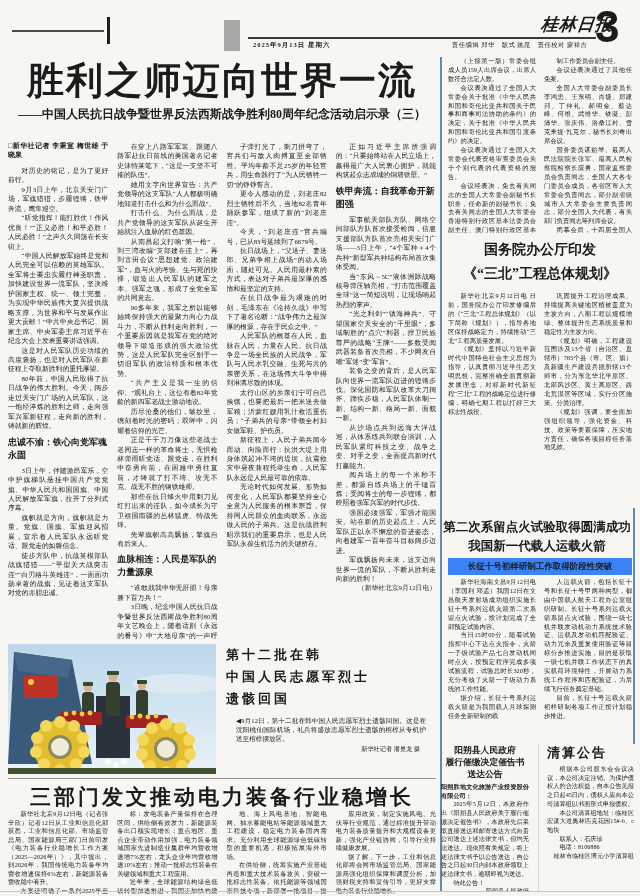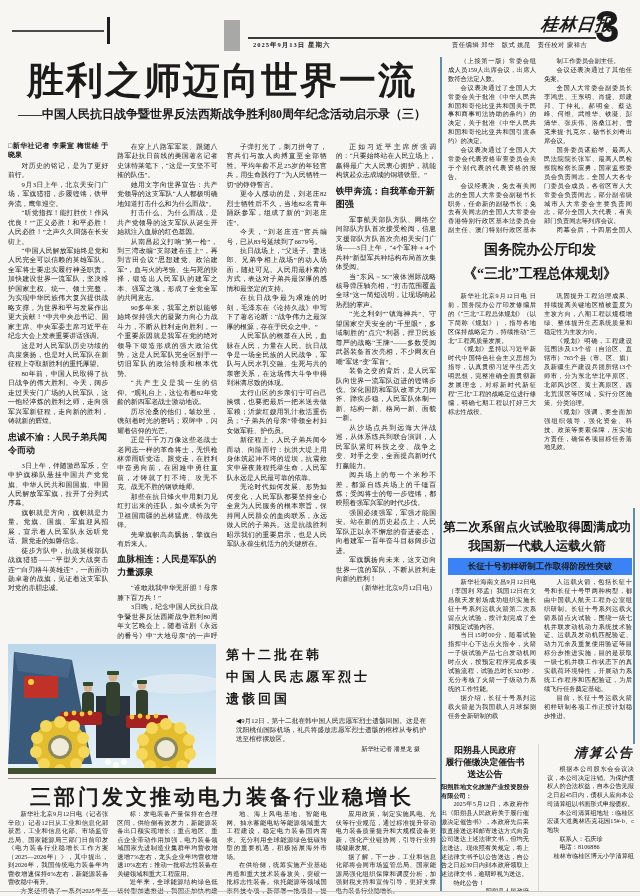--- a/index.html
+++ b/index.html
@@ -21,21 +21,21 @@
              font-family:"Liberation Sans","DejaVu Sans",sans-serif;}
   
   .m-title{left:8px;top:56px;width:428px;text-align:center;font-size:37px;font-weight:900;
            letter-spacing:2px;font-family:"Liberation Sans","DejaVu Sans",sans-serif;}
   .m-subtitle{left:8px;top:106px;width:428px;text-align:center;font-size:12px;font-weight:bold;}
   .m-cols{left:8px;top:142px;width:428px;height:498px;display:flex;gap:9px;}
   .acol{flex:1;overflow:hidden;font-size:6.8px;line-height:9.45px;text-align:justify;}
   .b-p{text-indent:2em;}
   .b-r{text-align:right;}
   .b-b{font-weight:bold;}
-  .b-by{font-weight:bold;font-size:7px;}
+  .b-by{font-weight:bold;font-size:7px;margin-bottom:5px;}
   .b-h{font-weight:900;font-size:9px;line-height:13px;margin:5px 0 4px 0;text-align:left;
        font-family:"Liberation Sans","DejaVu Sans",sans-serif;}
   
   .photo{left:8px;top:644px;width:208px;height:130px;overflow:hidden;background:#cfe2ef;}
   .ps{left:226px;top:644px;width:210px;height:130px;}
   .ps-h{ text-align:left;font-size:13px;font-weight:900;line-height:22px;letter-spacing:3px;}
   .ps-cap{margin-top:6px;padding:0 10px;font-size:6.6px;line-height:9px;text-align:justify;}
   .ps-credit{padding-right:16px;margin-top:2px;font-size:6.2px;text-align:right;}
   
   .divider{left:8px;top:778px;width:428px;height:1px;background:#8e8e8c;}
@@ -53,21 +53,21 @@
   .rk-t{left:441px;top:518px;width:192px;text-align:center;font-size:12.5px;font-weight:900;line-height:19px;}
   .rk-sub{left:448px;top:558px;width:184px;text-align:center;font-size:8.5px;font-weight:bold;
           background:#3b82f6;padding:2.5px 0;}
   .rk-cols{left:448px;top:578px;width:184px;height:162px;display:flex;gap:8px;}
   
   .notices{left:441px;top:744px;width:193px;height:147px;display:flex;}
   .n1{width:88px;overflow:hidden;}
   .n-gap{width:9px;border-right:1px solid #d8d6d2;margin-right:8px;}
   .n2{flex:1;overflow:hidden;}
   .n1-title{text-align:center;font-size:8.8px;font-weight:900;line-height:12px;}
-  .n2-title{text-align:right;font-size:13px;font-weight:900;margin-bottom:0;letter-spacing:2px;font-style:italic;}
+  .n2-title{text-align:left;font-size:13px;font-weight:900;margin-bottom:0;letter-spacing:2px;}
   .nbody{margin-top:3px;font-size:6.2px;line-height:8.7px;text-align:justify;}
   .pageline{left:0;top:891px;width:640px;height:1px;background:#c9c7c2;}
 </style>
 </head>
 <body>
 
 <div class="page">
 
   <div class="abs h-line"></div>
   <div class="abs h-tick"></div>
@@ -82,21 +82,21 @@
   <div class="abs m-subtitle">——中国人民抗日战争暨世界反法西斯战争胜利80周年纪念活动启示录（三）</div>
   <div class="abs m-cols">
     <div class="acol">
         <div class="b-by">□新华社记者 李秉宣 梅世雄 于晓泉</div>
         <div class="b-p">对历史的铭记，是为了更好前行。</div>
         <div class="b-p">9月3日上午，北京天安门广场，军旗猎猎，步履铿锵，铁甲奔流，鹰隼巡空。</div>
         <div class="b-p">“听党指挥！能打胜仗！作风优良！”“正义必胜！和平必胜！人民必胜！”之声久久回荡在长安街上。</div>
         <div class="b-p">“中国人民解放军始终是党和人民完全可以信赖的英雄军队。全军将士要忠实履行神圣职责，加快建设世界一流军队，坚决维护国家主权、统一、领土完整，为实现中华民族伟大复兴提供战略支撑，为世界和平与发展作出更大贡献！”中共中央总书记、国家主席、中央军委主席习近平在纪念大会上发表重要讲话强调。</div>
         <div class="b-p">这是对人民军队历史功绩的高度褒扬，也是对人民军队在新征程上夺取新胜利的重托厚望。</div>
         <div class="b-p">80年前，中国人民取得了抗日战争的伟大胜利。今天，阔步走过天安门广场的人民军队，这一饱经淬炼的胜利之师，走向强军兴军新征程，走向新的胜利，铸就新的辉煌。</div>
-        <div class="b-h">忠诚不渝：人民子弟兵闻令而动</div>
+        <div class="b-h">忠诚不渝：铁心向党军魂永固</div>
         <div class="b-p">3日上午，伴随激昂军乐，空中护旗梯队悬挂中国共产党党旗、中华人民共和国国旗、中国人民解放军军旗，拉开了分列式序幕。</div>
         <div class="b-p">旗帜就是方向，旗帜就是力量。党旗、国旗、军旗迎风招展，宣示着人民军队永远听党话、跟党走的如磐信念。</div>
         <div class="b-p">徒步方队中，抗战英模部队战旗猎猎——“平型关大战突击连”“白刃格斗英雄连”，一面面功勋卓著的战旗，见证着这支军队对党的赤胆忠诚。</div>
       </div>
     <div class="acol">
         <div class="b-p">在穿上八路军军装、跟随八路军赴抗日前线的美国著名记者史沫特莱笔下，“这是一支坚不可摧的队伍”。</div>
         <div class="b-p">她用文字向世界宣告：共产党领导的这支军队“人人都极明确地知道打击什么和为什么而战”。</div>
         <div class="b-p">打击什么、为什么而战，是共产党领导的这支军队从诞生开始就注入血脉的红色基因。</div>
         <div class="b-p">从南昌起义打响“第一枪”，到三湾改编“支部建在连上”，再到古田会议“思想建党、政治建军”，血与火的考验、生与死的抉择，锻造出人民军队的建军之本、强军之魂，形成了全党全军的共同意志。</div>
         <div class="b-p">90多年来，我军之所以能够始终保持强大的凝聚力向心力战斗力，不断从胜利走向胜利，一个重要原因就是我军在党的绝对领导下锻造形成的强大政治优势，这是人民军队完全区别于一切旧军队的政治特质和根本优势。</div>

